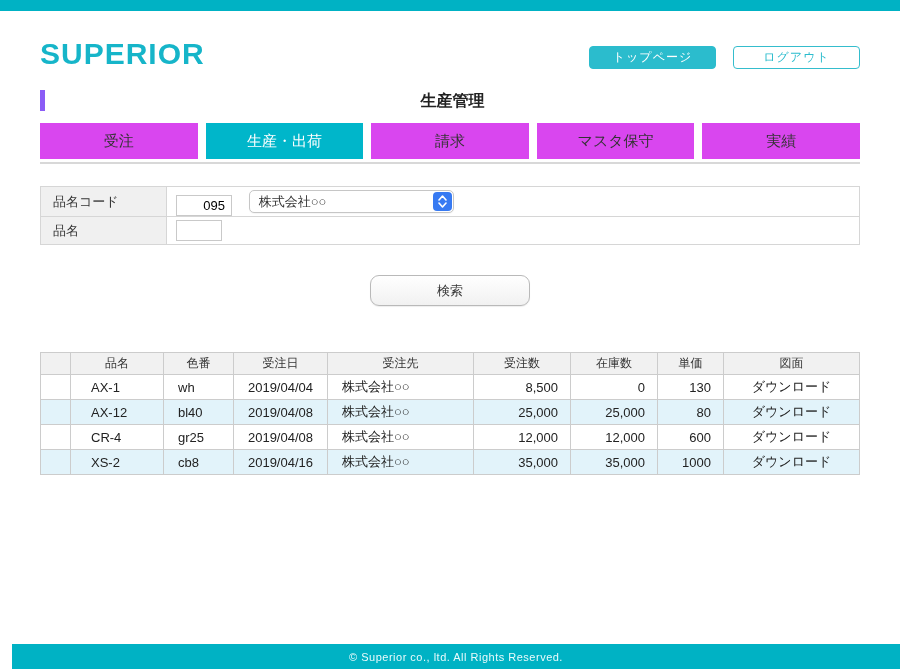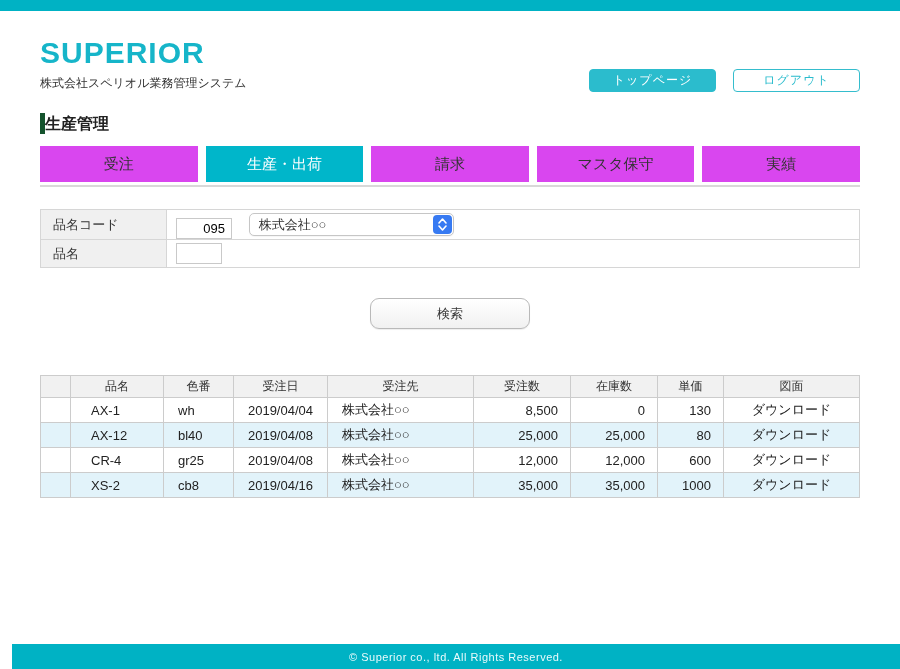--- a/index.html
+++ b/index.html
@@ -6,33 +6,33 @@
   html,body { width:900px; height:669px; }
   body {
     font-family:"Liberation Sans","DejaVu Sans",sans-serif;
     background:#ffffff; color:#333;
     position:relative; overflow:hidden;
   }
   .topbar { height:11px; background:#00b2c4; }
   .container { padding:0 40px; }
 
   
-  .header-row { margin-top:27px; display:flex; justify-content:space-between; align-items:flex-end; }
+  .header-row { margin-top:27px; display:flex; justify-content:space-between; align-items:center; }
   .brand-logo { font-size:30px; line-height:30px; font-weight:bold; color:#16b5c9; letter-spacing:1px; }
   .brand-subtitle { margin-top:7px; font-size:12px; color:#333; }
   .header-buttons { display:flex; gap:17px; margin-top:8px;font-family:Liberation Serif, serif; }
   .hbtn { width:127px; height:23px; font-size:12px; border-radius:4px;
           display:flex; align-items:center; justify-content:center; cursor:pointer;
           font-family:inherit; letter-spacing:1px; }
   .hbtn-primary { background:#2bbccd; color:#ffffff; border:1px solid #2bbccd; }
   .hbtn-outline { background:#ffffff; color:#2bbccd; border:1px solid #35bdcd; }
 
   
-  .page-title { margin-top:21px; border-left:5px solid #14532d; padding-left:0;
-                font-size:16px; font-weight:bold; color:#222; line-height:21px; }
+  .page-title { margin-top:21px; border-left:5px solid #8b5cf6; padding-left:0;
+                font-size:16px; font-weight:bold; color:#222; line-height:21px;text-align:center; }
 
   
   .tabs { margin-top:12px; display:flex; gap:8px; }
   .tab { flex:1; height:36px; background:#d946ef; color:#333; font-size:15px;
          display:flex; align-items:center; justify-content:center; cursor:pointer; }
   .tab.active { background:#00b6ca; color:#ffffff; }
   .tabs-divider { height:2px; background:#d8d8d8; margin-top:3px; }
 
   
   .form-table { margin-top:22px; width:100%; border-collapse:collapse; }
@@ -84,21 +84,20 @@
 </style>
 </head>
 <body>
 
 <div class="topbar"></div>
 
 <div class="container">
   <div class="header-row">
     <div>
       <div class="brand-logo">SUPERIOR</div>
-      <div class="brand-subtitle">株式会社スペリオル業務管理システム</div>
     </div>
     <div class="header-buttons">
       <button class="hbtn hbtn-primary">トップページ</button>
       <button class="hbtn hbtn-outline">ログアウト</button>
     </div>
   </div>
 
   <div class="page-title">生産管理</div>
 
   <div class="tabs">

